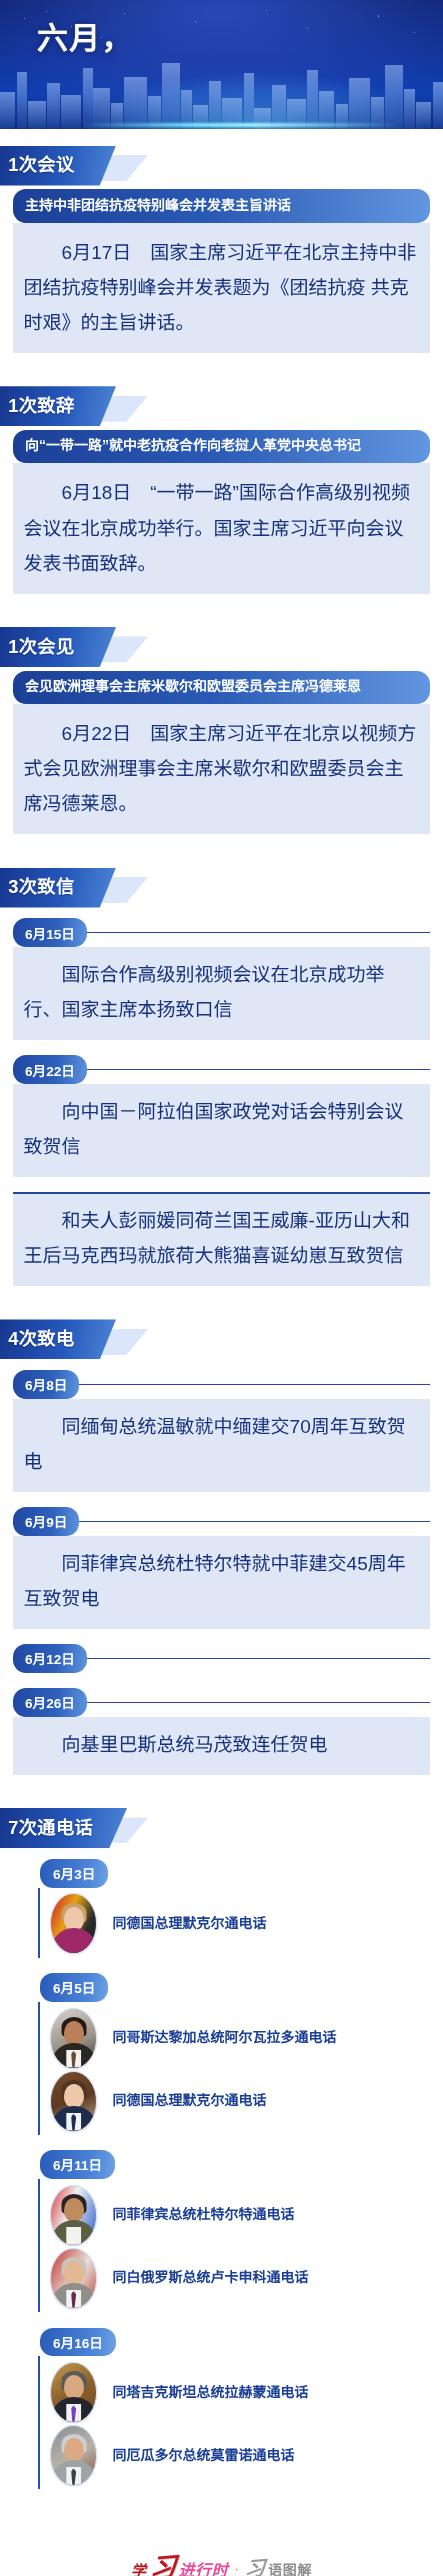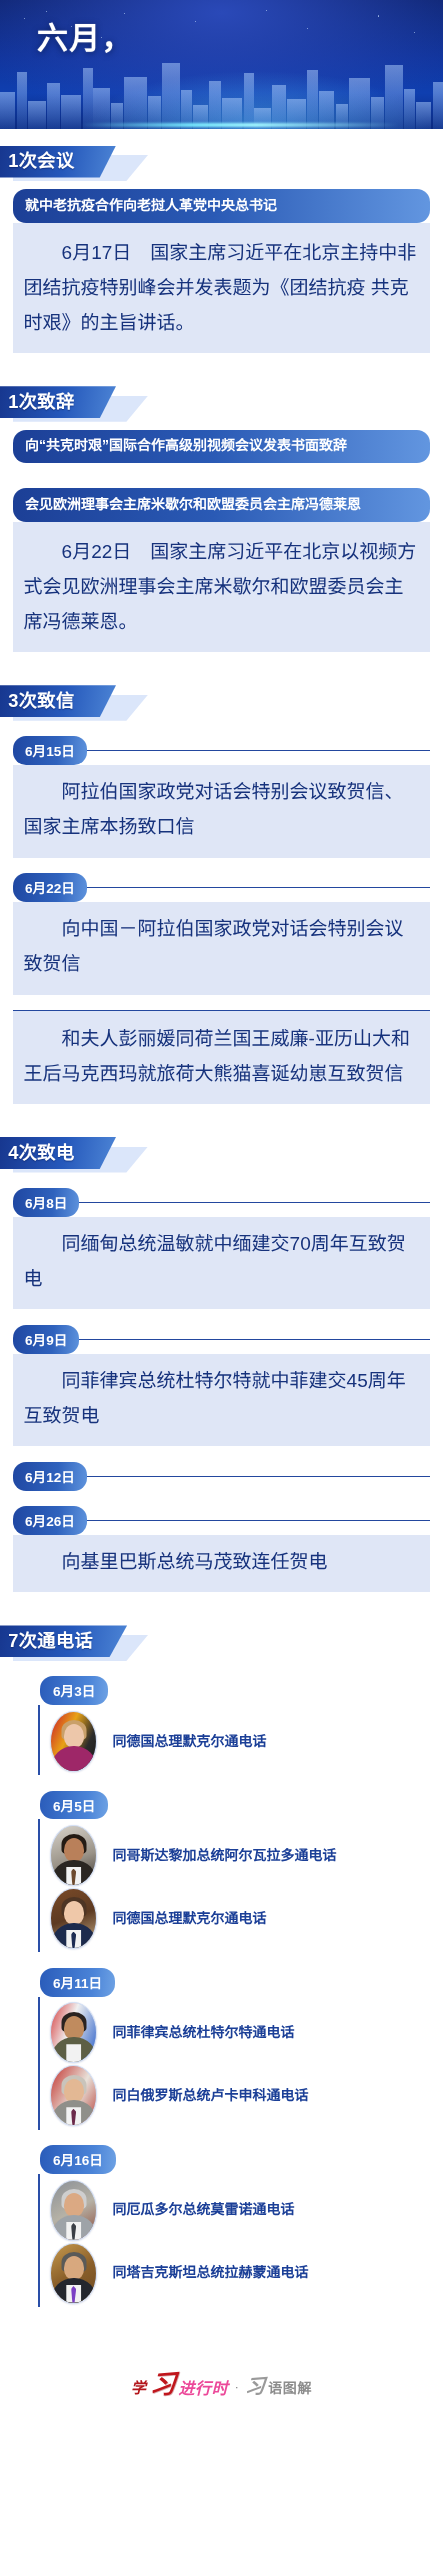--- a/index.html
+++ b/index.html
@@ -47,21 +47,21 @@
   .section { position:relative; }
   .banner-wrap { position:relative; height:39px; margin-top:13px; }
   .banner-shadow{
     position:absolute; left:13px; top:13px;
     height:26px; width:135px;
     background:#dbe6fa;
     clip-path:polygon(0 0, 100% 0, 84% 100%, 0 100%);
   }
   .banner {
     position:absolute; left:0; top:3.5px;
-    height:32px; min-width:116px;
+    height:40px; min-width:116px;
     padding:0 34px 0 8.3px;
     display:flex; align-items:center;
     background:linear-gradient(100deg,#17378f 0%,#2558bb 55%,#4e86d6 100%);
     clip-path:polygon(0 0, 100% 0, 86% 100%, 0 100%);
   }
   .banner-label{
     color:#fff; font-size:18.3px; font-weight:700; line-height:1;
     letter-spacing:0.3px;
     text-shadow:0 0.6px 1.2px rgba(0,20,80,.45);
   }
@@ -238,56 +238,65 @@
   </div>
 
   <div id="sections-root">
       <div class="section">
         <div class="banner-wrap">
       <div class="banner-shadow"></div>
       <div class="banner">
         <span class="banner-label">1次会议</span>
       </div>
     </div>
-        <div class="pill-title">就中老抗疫合作向老挝人革党中央总书记</div>
+        <div class="pill-title">主持中非团结抗疫特别峰会并发表主旨讲话</div>
         <div class="para-panel">
         <div class="para">6月17日　国家主席习近平在北京主持中非团结抗疫特别峰会并发表题为《团结抗疫 共克时艰》的主旨讲话。</div>
       </div>
         <div class="spacer-28"></div>
       </div>
       <div class="section">
         <div class="banner-wrap">
       <div class="banner-shadow"></div>
       <div class="banner">
         <span class="banner-label">1次致辞</span>
       </div>
     </div>
-        <div class="pill-title">向“共克时艰”国际合作高级别视频会议发表书面致辞</div>
-        <div class="spacer-28"></div>
-      </div>
-      <div class="section">
+        <div class="pill-title">向“一带一路”就中老抗疫合作向老挝人革党中央总书记</div>
+        <div class="para-panel">
+        <div class="para">6月18日　“一带一路”国际合作高级别视频会议在北京成功举行。国家主席习近平向会议发表书面致辞。</div>
+      </div>
+        <div class="spacer-28"></div>
+      </div>
+      <div class="section">
+        <div class="banner-wrap">
+      <div class="banner-shadow"></div>
+      <div class="banner">
+        <span class="banner-label">1次会见</span>
+      </div>
+    </div>
         <div class="pill-title">会见欧洲理事会主席米歇尔和欧盟委员会主席冯德莱恩</div>
         <div class="para-panel">
         <div class="para">6月22日　国家主席习近平在北京以视频方式会见欧洲理事会主席米歇尔和欧盟委员会主席冯德莱恩。</div>
       </div>
         <div class="spacer-28"></div>
       </div>
       <div class="section">
         <div class="banner-wrap">
       <div class="banner-shadow"></div>
       <div class="banner">
         <span class="banner-label">3次致信</span>
       </div>
     </div>
         <div class="date-row">
           <span class="date-pill">6月15日</span>
           <span class="date-rule"></span>
         </div>
         <div class="para-panel tight">
-        <div class="para">阿拉伯国家政党对话会特别会议致贺信、国家主席本扬致口信</div>
+        <div class="para">国际合作高级别视频会议在北京成功举行、国家主席本扬致口信</div>
       </div>
         <div class="date-row">
           <span class="date-pill">6月22日</span>
           <span class="date-rule"></span>
         </div>
         <div class="para-panel tight">
         <div class="para">向中国－阿拉伯国家政党对话会特别会议致贺信</div>
       </div>
         <div class="date-row">
           <span class="date-rule only"></span>
@@ -407,39 +416,39 @@
             </div>
             <div class="call-text">同白俄罗斯总统卢卡申科通电话</div>
           </div>
           </div>
           <div class="call-date">
           <span class="call-pill">6月16日</span>
         </div>
           <div class="call-group">
             <div class="call-item">
             <div class="avatar">
+              <div class="bg" style="background:linear-gradient(150deg,#c79a4e 0%,#8a5f2a 50%,#6e4a22 100%)"></div>
+              <div class="hair" style="top:8.3px;width:25px;height:20px;background:#5a5a58"></div>
+              <div class="head" style="top:12.4px;width:20px;height:24px;background:#d8a87e"></div>
+              <div class="body" style="background:#23262e"></div>
+              <div class="shirt"></div>
+              <div class="tie" style="background:#7b3fc4"></div>
+            </div>
+            <div class="call-text">同塔吉克斯坦总统拉赫蒙通电话</div>
+          </div>
+            <div class="call-item">
+            <div class="avatar">
               <div class="bg" style="background:linear-gradient(150deg,#8a8f96 0%,#b6b2a6 50%,#8c4a3a 100%)"></div>
               <div class="hair" style="top:8.3px;width:25px;height:20px;background:#cfcfcf"></div>
               <div class="head" style="top:12.4px;width:20px;height:24px;background:#dba983"></div>
               <div class="body" style="background:#9ea3a8"></div>
               <div class="shirt"></div>
               <div class="tie" style="background:#3b3f46"></div>
             </div>
             <div class="call-text">同厄瓜多尔总统莫雷诺通电话</div>
-          </div>
-            <div class="call-item">
-            <div class="avatar">
-              <div class="bg" style="background:linear-gradient(150deg,#c79a4e 0%,#8a5f2a 50%,#6e4a22 100%)"></div>
-              <div class="hair" style="top:8.3px;width:25px;height:20px;background:#5a5a58"></div>
-              <div class="head" style="top:12.4px;width:20px;height:24px;background:#d8a87e"></div>
-              <div class="body" style="background:#23262e"></div>
-              <div class="shirt"></div>
-              <div class="tie" style="background:#7b3fc4"></div>
-            </div>
-            <div class="call-text">同塔吉克斯坦总统拉赫蒙通电话</div>
           </div>
           </div>
         </div>
         <div class="spacer-28"></div>
       </div>
     </div>
 
   <div class="footer">
     <div class="logo">
       <span class="logo-xue">学</span>

